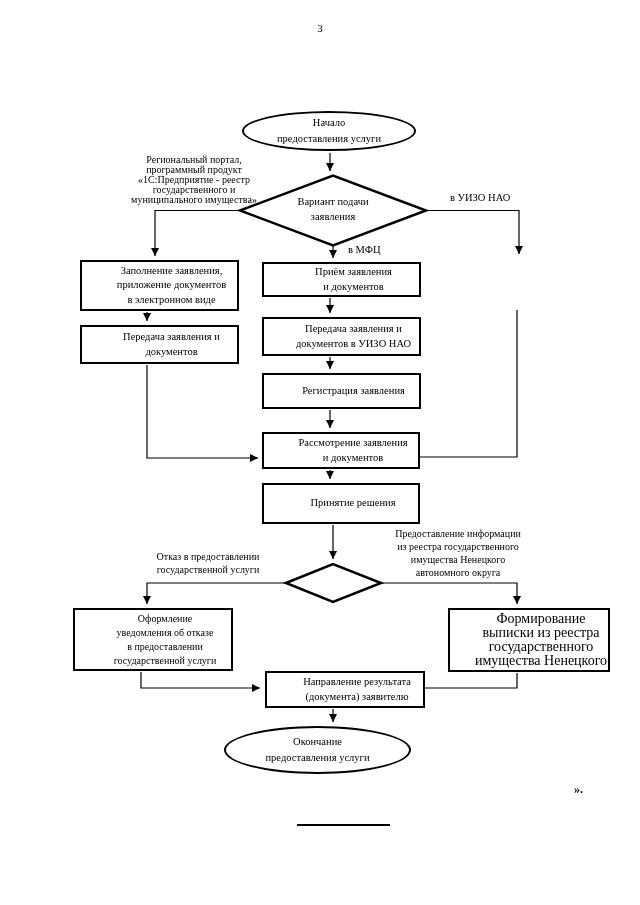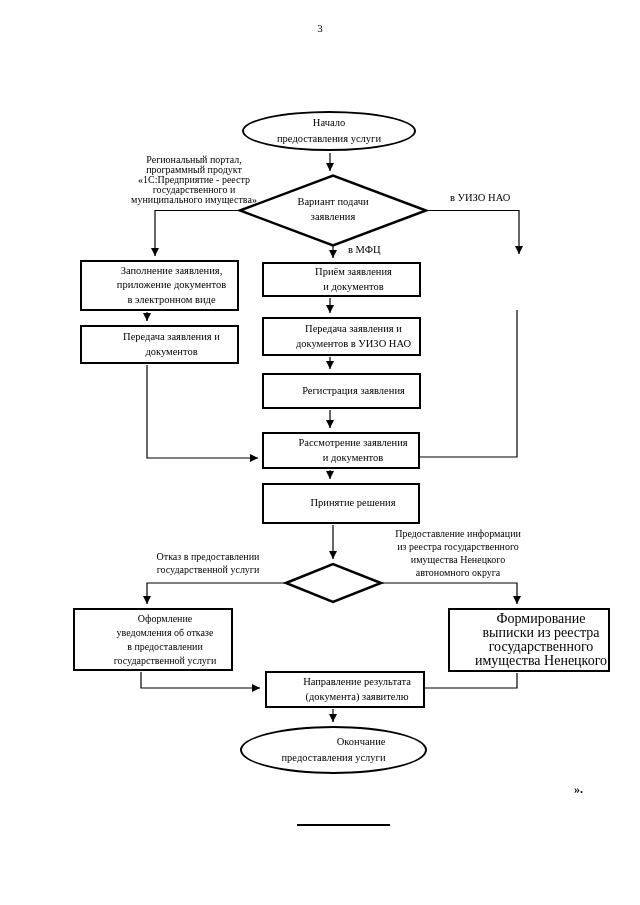--- a/index.html
+++ b/index.html
@@ -110,18 +110,18 @@
 в предоставлении
 государственной услуги</div>
   <div class="node rect" style="left:448px;top:608px;width:134px;height:60px;font-size:14px;line-height:14px;">Формирование
 выписки из реестра
 государственного
 имущества Ненецкого</div>
 
   <div class="node rect" style="left:265px;top:671px;width:132px;height:33px;">Направление результата
 (документа) заявителю</div>
 
-  <div class="node oval" style="left:240px;top:726px;width:183px;height:44px;text-align:right;">Окончание
+  <div class="node oval" style="left:224px;top:726px;width:183px;height:44px;">Окончание
 предоставления услуги</div>
 
   <div class="closing" style="left:574px;top:782px;">».</div>
 
 </div>
 
 </body></html>

